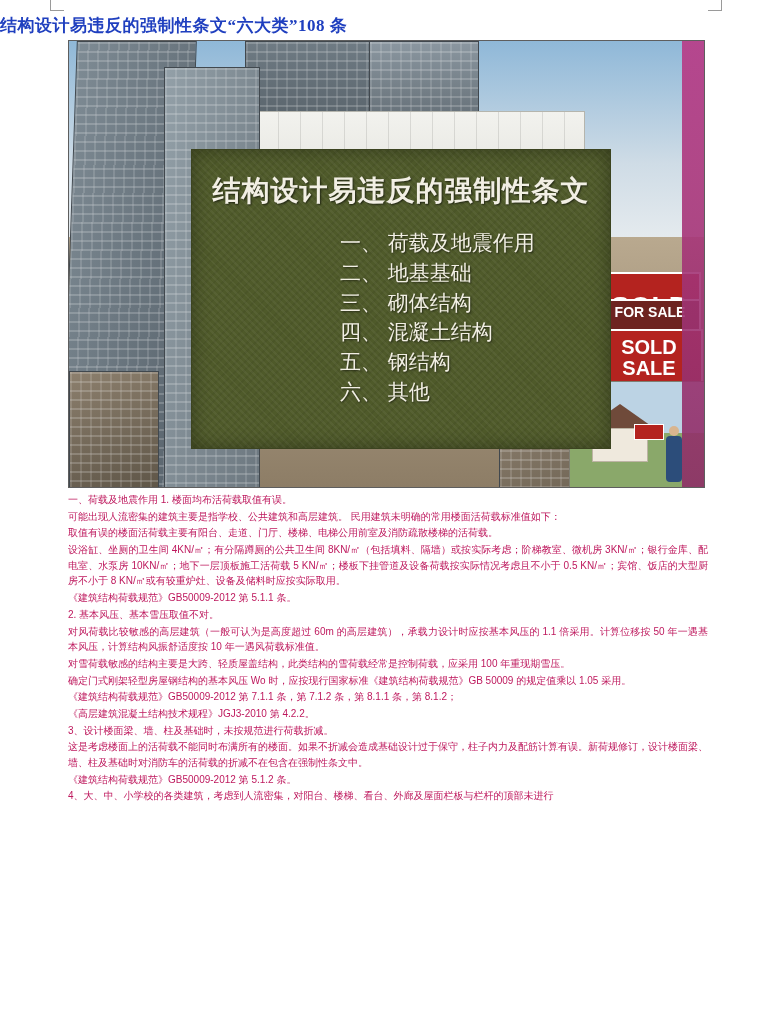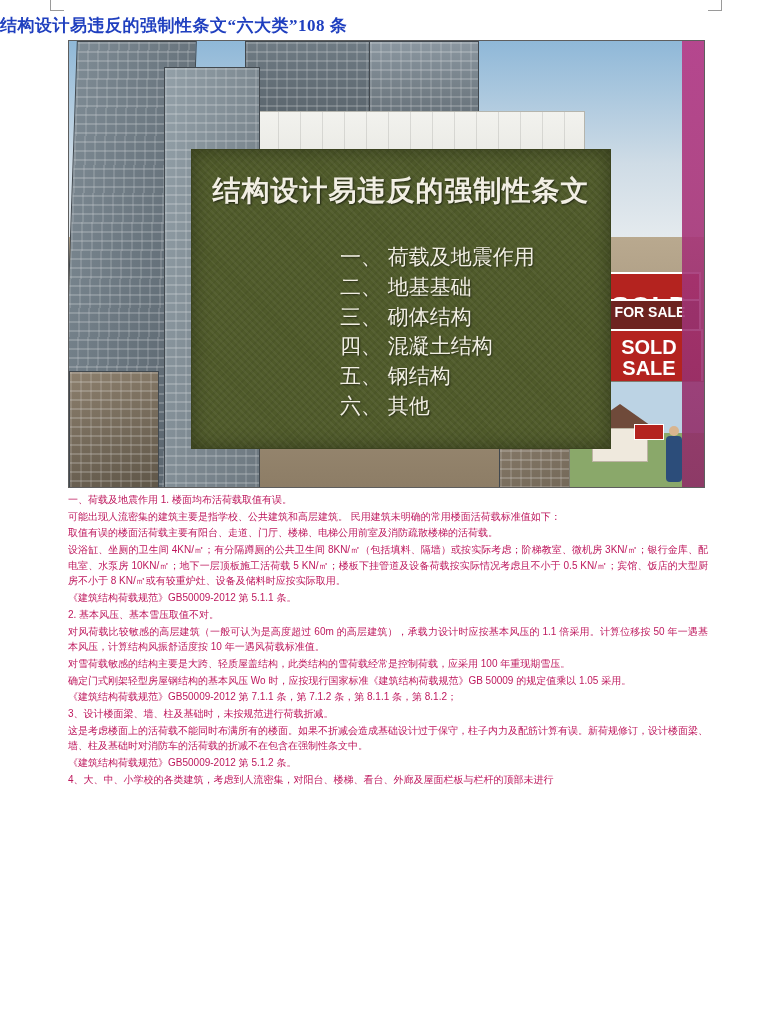--- a/index.html
+++ b/index.html
@@ -184,21 +184,21 @@
     padding: 14px 18px;
     box-shadow: 0 0 18px rgba(0,0,0,.35) inset;
   }
   .board-title {
     color: #f2efe4;
     font-size: 28px;
     font-weight: bold;
     font-family: "Liberation Sans", sans-serif;
     text-align: center;
     letter-spacing: 1px;
-    margin: 8px 0 32px 0;
+    margin: 8px 0 18px 0;
     text-shadow: 1px 1px 2px rgba(0,0,0,.6);
   }
   .board-list {
     margin: 0;
     padding: 0 0 0 130px;
     list-style: none;
   }
   .board-list li {
     color: #f2efe4;
     font-size: 21px;
@@ -280,19 +280,20 @@
     <p>一、荷载及地震作用 1. 楼面均布活荷载取值有误。</p>
     <p>可能出现人流密集的建筑主要是指学校、公共建筑和高层建筑。 民用建筑未明确的常用楼面活荷载标准值如下：</p>
     <p>取值有误的楼面活荷载主要有阳台、走道、门厅、楼梯、电梯公用前室及消防疏散楼梯的活荷载。</p>
     <p>设浴缸、坐厕的卫生间 4KN/㎡；有分隔蹲厕的公共卫生间 8KN/㎡（包括填料、隔墙）或按实际考虑；阶梯教室、微机房 3KN/㎡；银行金库、配电室、水泵房 10KN/㎡；地下一层顶板施工活荷载 5 KN/㎡；楼板下挂管道及设备荷载按实际情况考虑且不小于 0.5 KN/㎡；宾馆、饭店的大型厨房不小于 8 KN/㎡或有较重炉灶、设备及储料时应按实际取用。</p>
     <p>《建筑结构荷载规范》GB50009-2012 第 5.1.1 条。</p>
     <p>2. 基本风压、基本雪压取值不对。</p>
     <p>对风荷载比较敏感的高层建筑（一般可认为是高度超过 60m 的高层建筑），承载力设计时应按基本风压的 1.1 倍采用。计算位移按 50 年一遇基本风压，计算结构风振舒适度按 10 年一遇风荷载标准值。</p>
     <p>对雪荷载敏感的结构主要是大跨、轻质屋盖结构，此类结构的雪荷载经常是控制荷载，应采用 100 年重现期雪压。</p>
     <p>确定门式刚架轻型房屋钢结构的基本风压 Wo 时，应按现行国家标准《建筑结构荷载规范》GB 50009 的规定值乘以 1.05 采用。</p>
     <p>《建筑结构荷载规范》GB50009-2012 第 7.1.1 条，第 7.1.2 条，第 8.1.1 条，第 8.1.2；</p>
+    <p>《高层建筑混凝土结构技术规程》JGJ3-2010 第 4.2.2。</p>
     <p>3、设计楼面梁、墙、柱及基础时，未按规范进行荷载折减。</p>
     <p>这是考虑楼面上的活荷载不能同时布满所有的楼面。如果不折减会造成基础设计过于保守，柱子内力及配筋计算有误。新荷规修订，设计楼面梁、墙、柱及基础时对消防车的活荷载的折减不在包含在强制性条文中。</p>
     <p>《建筑结构荷载规范》GB50009-2012 第 5.1.2 条。</p>
     <p>4、大、中、小学校的各类建筑，考虑到人流密集，对阳台、楼梯、看台、外廊及屋面栏板与栏杆的顶部未进行</p>
   </div>
 
 </div>
 
 </body></html>

